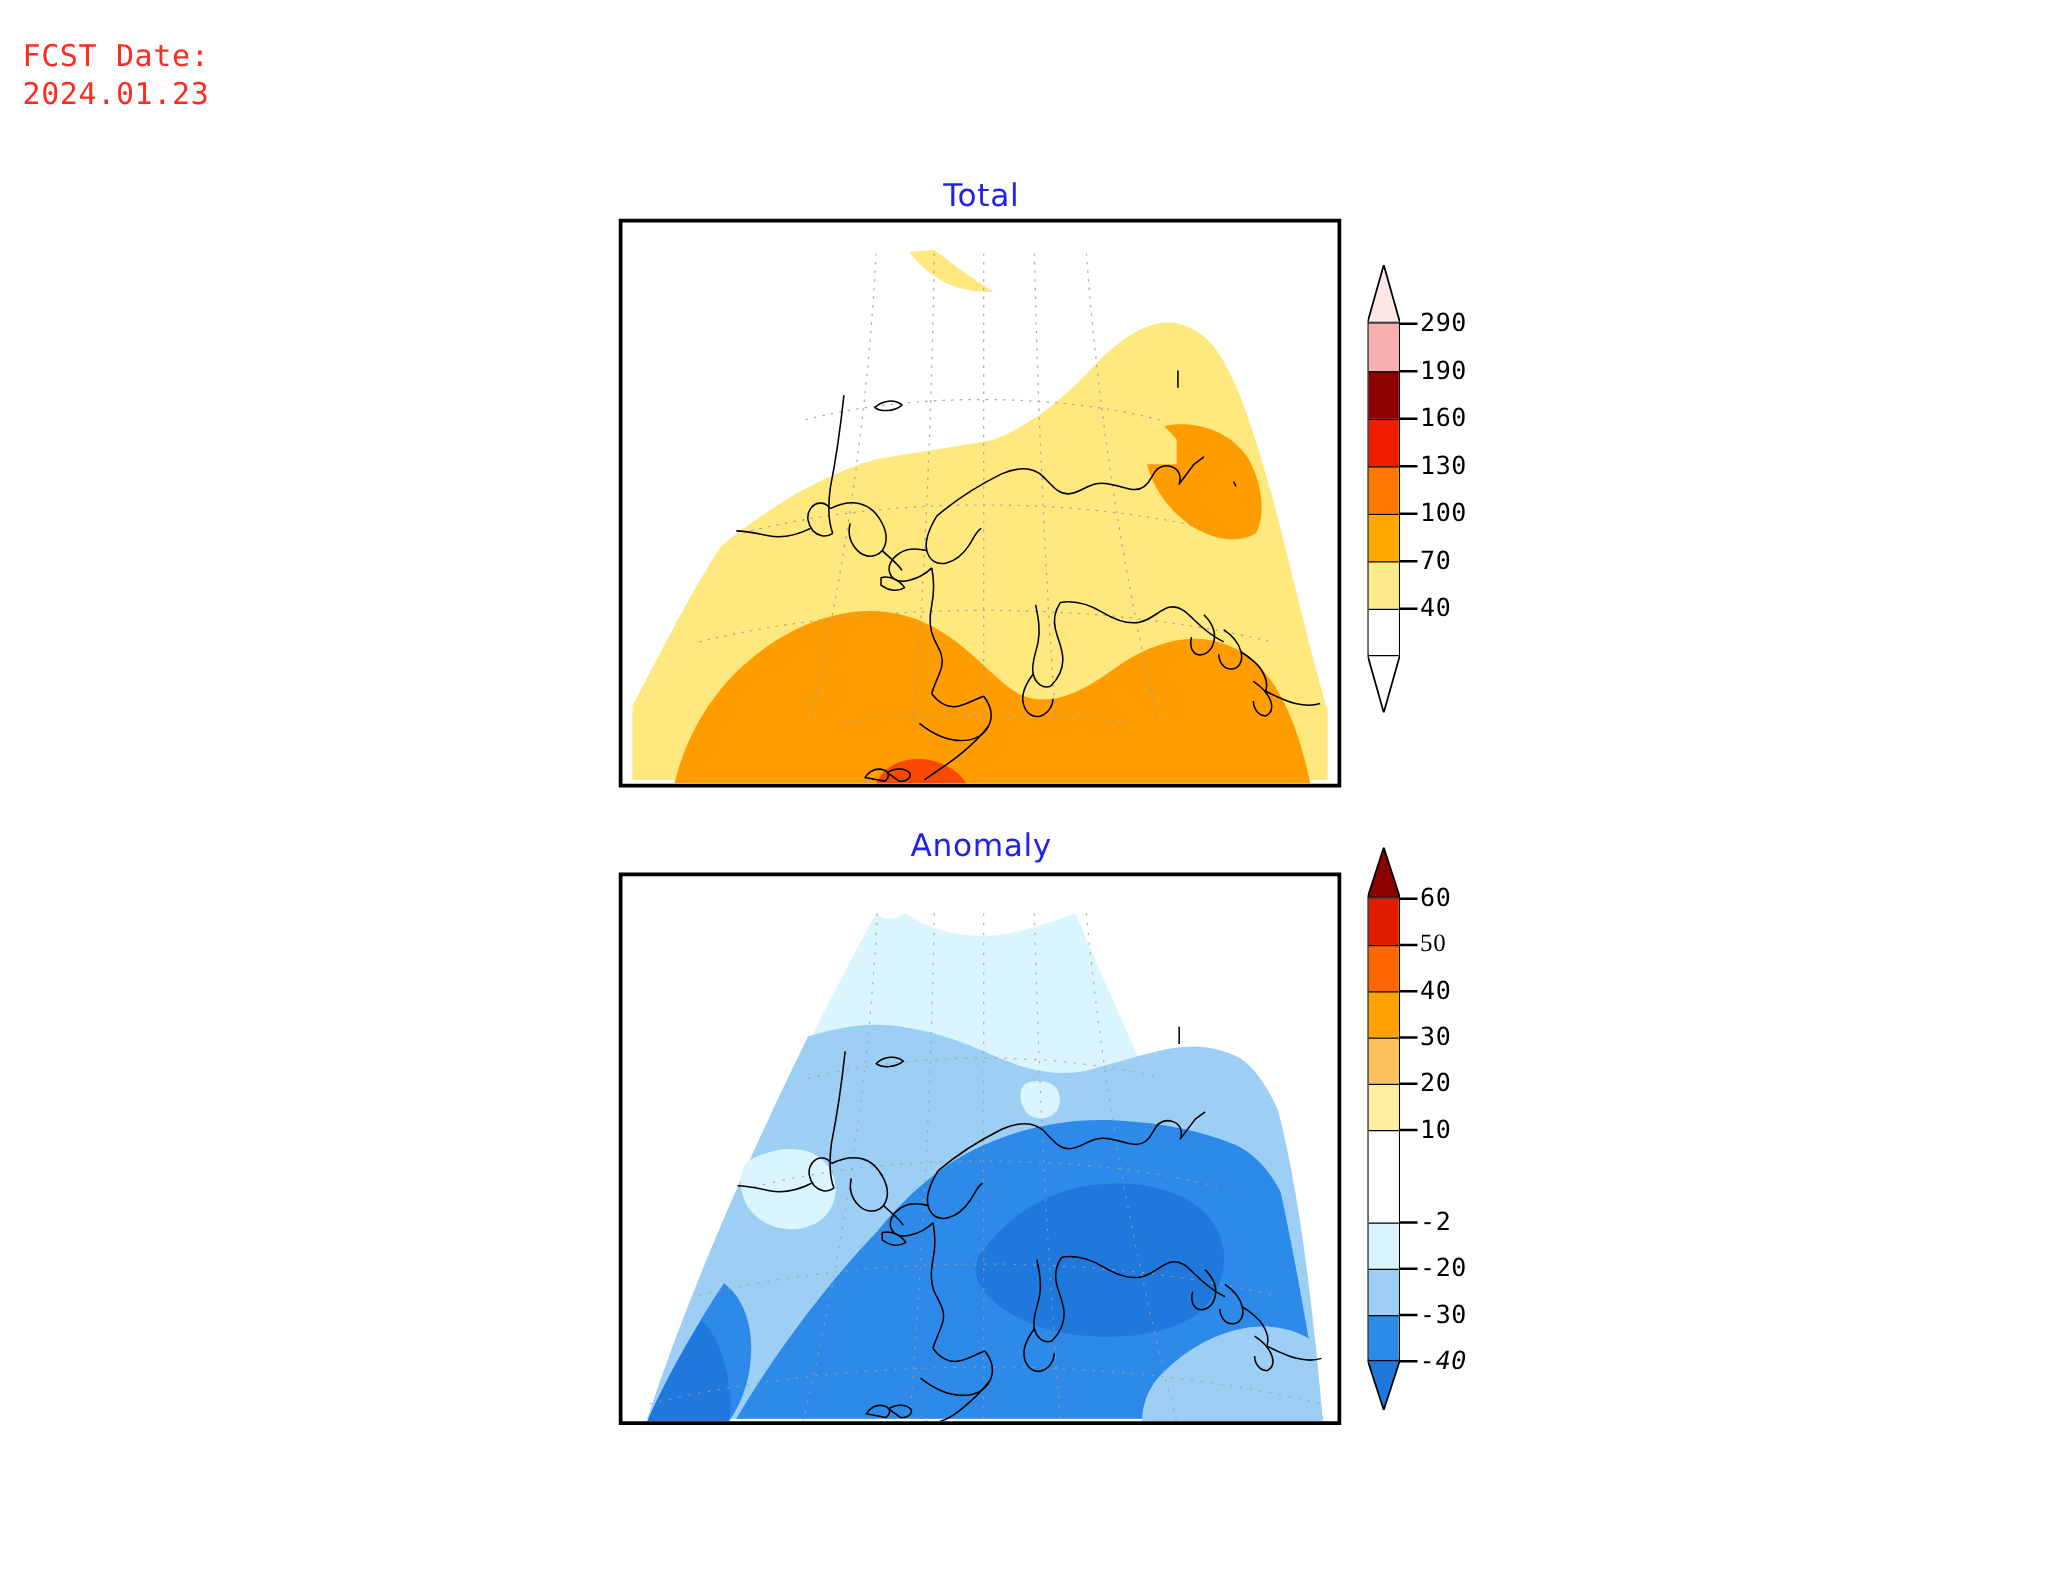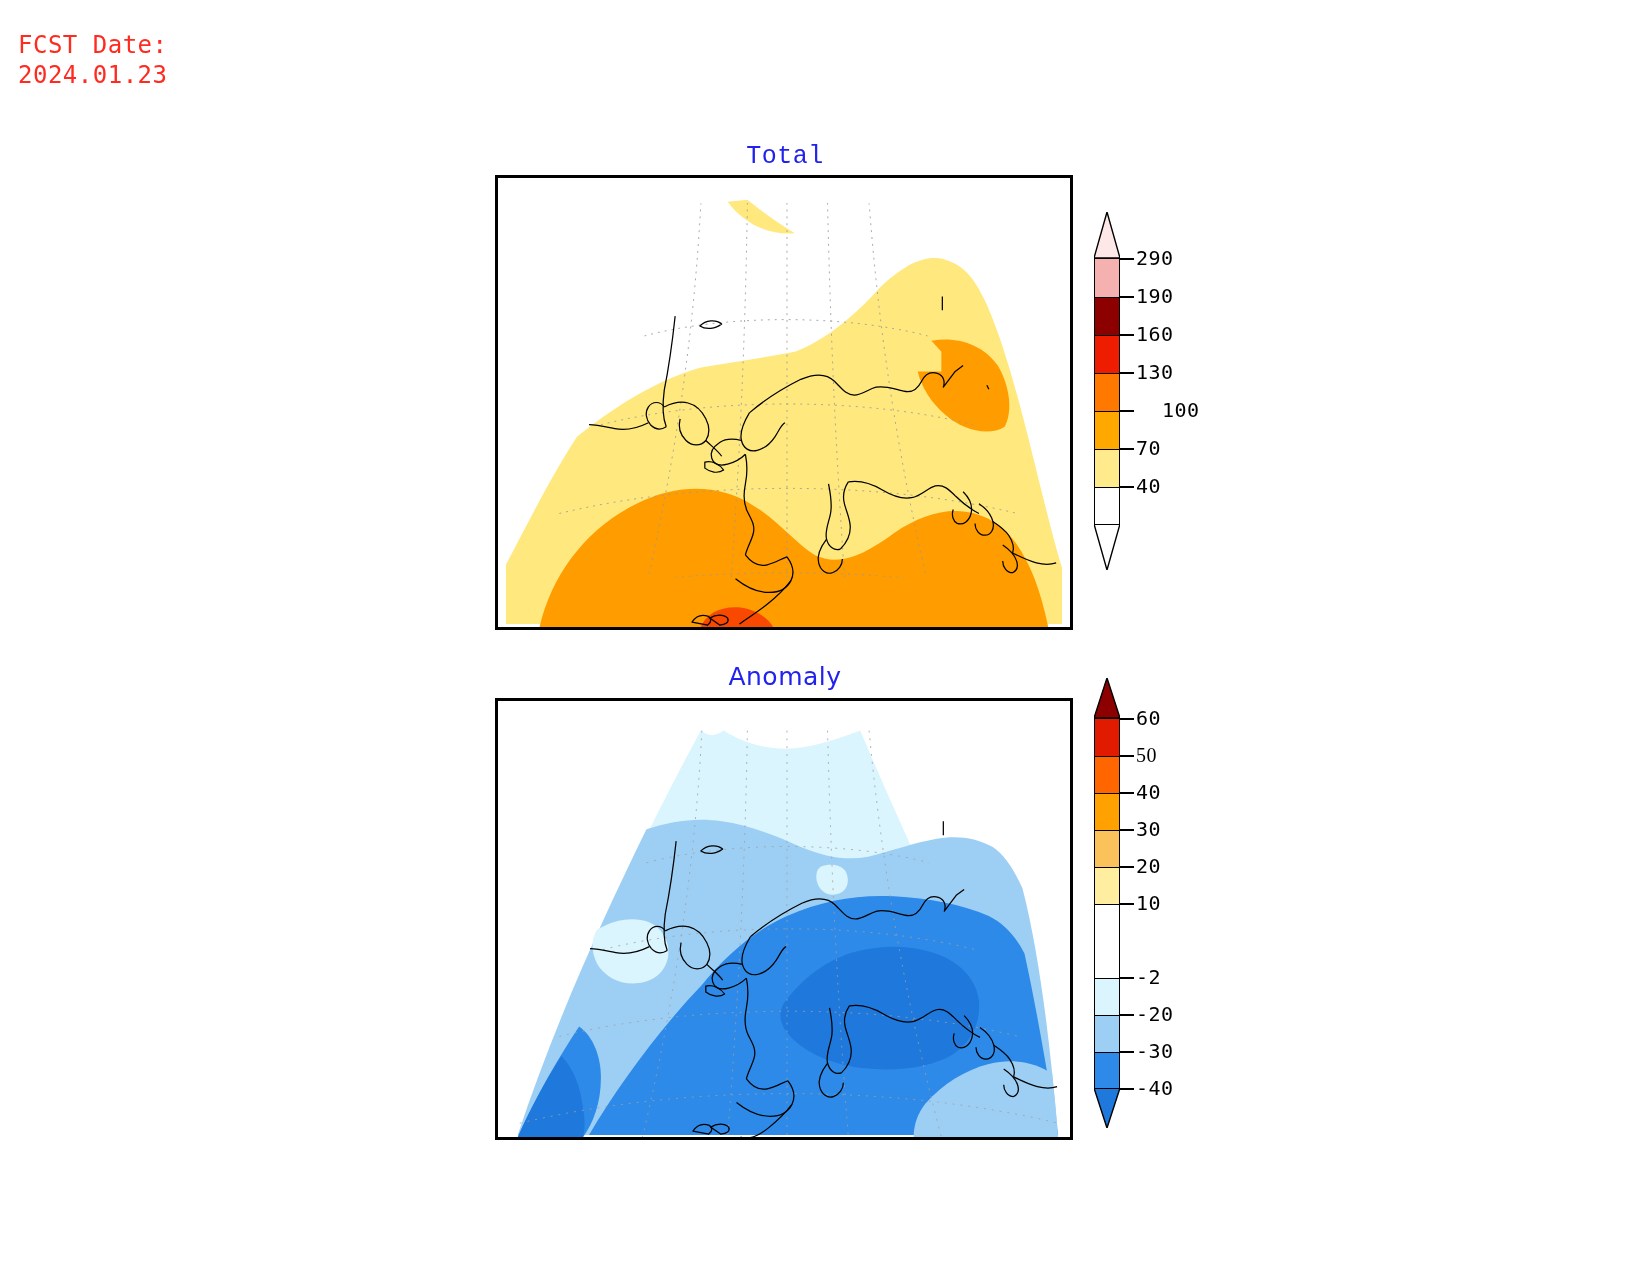--- a/index.html
+++ b/index.html
@@ -13,21 +13,21 @@
 
   #title-block{position:absolute;left:160px;top:28px;width:1380px;
       text-align:center;color:#000;font-size:26px;line-height:38px;letter-spacing:0.6px;}
   #title-line1{white-space:nowrap;}
   #title-line2{white-space:nowrap;}
 
   
   .panel-title{position:absolute;width:580px;text-align:center;
       color:#2222ee;font-size:25px;letter-spacing:0.5px;
       font-family:"DejaVu Sans","Liberation Sans",sans-serif;}
-  #title-total{left:495px;top:142px;font-family:Liberation Mono, monospace;}
+  #title-total{left:495px;top:142px;}
   #title-anomaly{left:495px;top:662px;}
 
   
   .map-frame{position:absolute;border:3px solid #000;background:#fff;
       box-sizing:border-box;overflow:hidden;}
   #panel-total{left:495px;top:175px;width:578px;height:455px;}
   #panel-anomaly{left:495px;top:698px;width:578px;height:442px;}
 
   .map-svg{position:absolute;left:0;top:0;width:100%;height:100%;display:block;}
 
@@ -200,21 +200,21 @@
   <div class="tickline" style="left:26px;top:76px;width:14px;"></div>
   <div class="tickline" style="left:26px;top:114px;width:14px;"></div>
   <div class="tickline" style="left:26px;top:152px;width:14px;"></div>
   <div class="tickline" style="left:26px;top:190px;width:14px;"></div>
   <div class="tickline" style="left:26px;top:228px;width:14px;"></div>
 
   <div class="cbar-label" style="left:42px;top:-10px;">290</div>
   <div class="cbar-label" style="left:42px;top:28px;">190</div>
   <div class="cbar-label" style="left:42px;top:66px;">160</div>
   <div class="cbar-label" style="left:42px;top:104px;">130</div>
-  <div class="cbar-label" style="left:42px;top:142px;margin-left:26px;">100</div>
+  <div class="cbar-label" style="left:42px;top:142px;">100</div>
   <div class="cbar-label" style="left:42px;top:180px;">70</div>
   <div class="cbar-label" style="left:42px;top:218px;">40</div>
 </div>
 
 <div class="map-frame" id="panel-anomaly">
   <svg class="map-svg" viewBox="0 0 578 442" preserveAspectRatio="none">
     <defs>
       <clipPath id="frameA">
           <rect x="0" y="0" width="578" height="442"></rect>
         </clipPath>
@@ -368,14 +368,14 @@
 
   <div class="cbar-label" style="left:42px;top:-10px;">60</div>
   <div class="cbar-label" style="left:42px;top:27px;font-family:Liberation Serif, serif;">50</div>
   <div class="cbar-label" style="left:42px;top:64px;">40</div>
   <div class="cbar-label" style="left:42px;top:101px;">30</div>
   <div class="cbar-label" style="left:42px;top:138px;">20</div>
   <div class="cbar-label" style="left:42px;top:175px;">10</div>
   <div class="cbar-label" style="left:42px;top:249px;">-2</div>
   <div class="cbar-label" style="left:42px;top:286px;">-20</div>
   <div class="cbar-label" style="left:42px;top:323px;">-30</div>
-  <div class="cbar-label" style="left:42px;top:360px;">-40</div>
+  <div class="cbar-label" style="left:42px;top:360px;font-style:italic;">-40</div>
 </div>
 
 </body></html>

